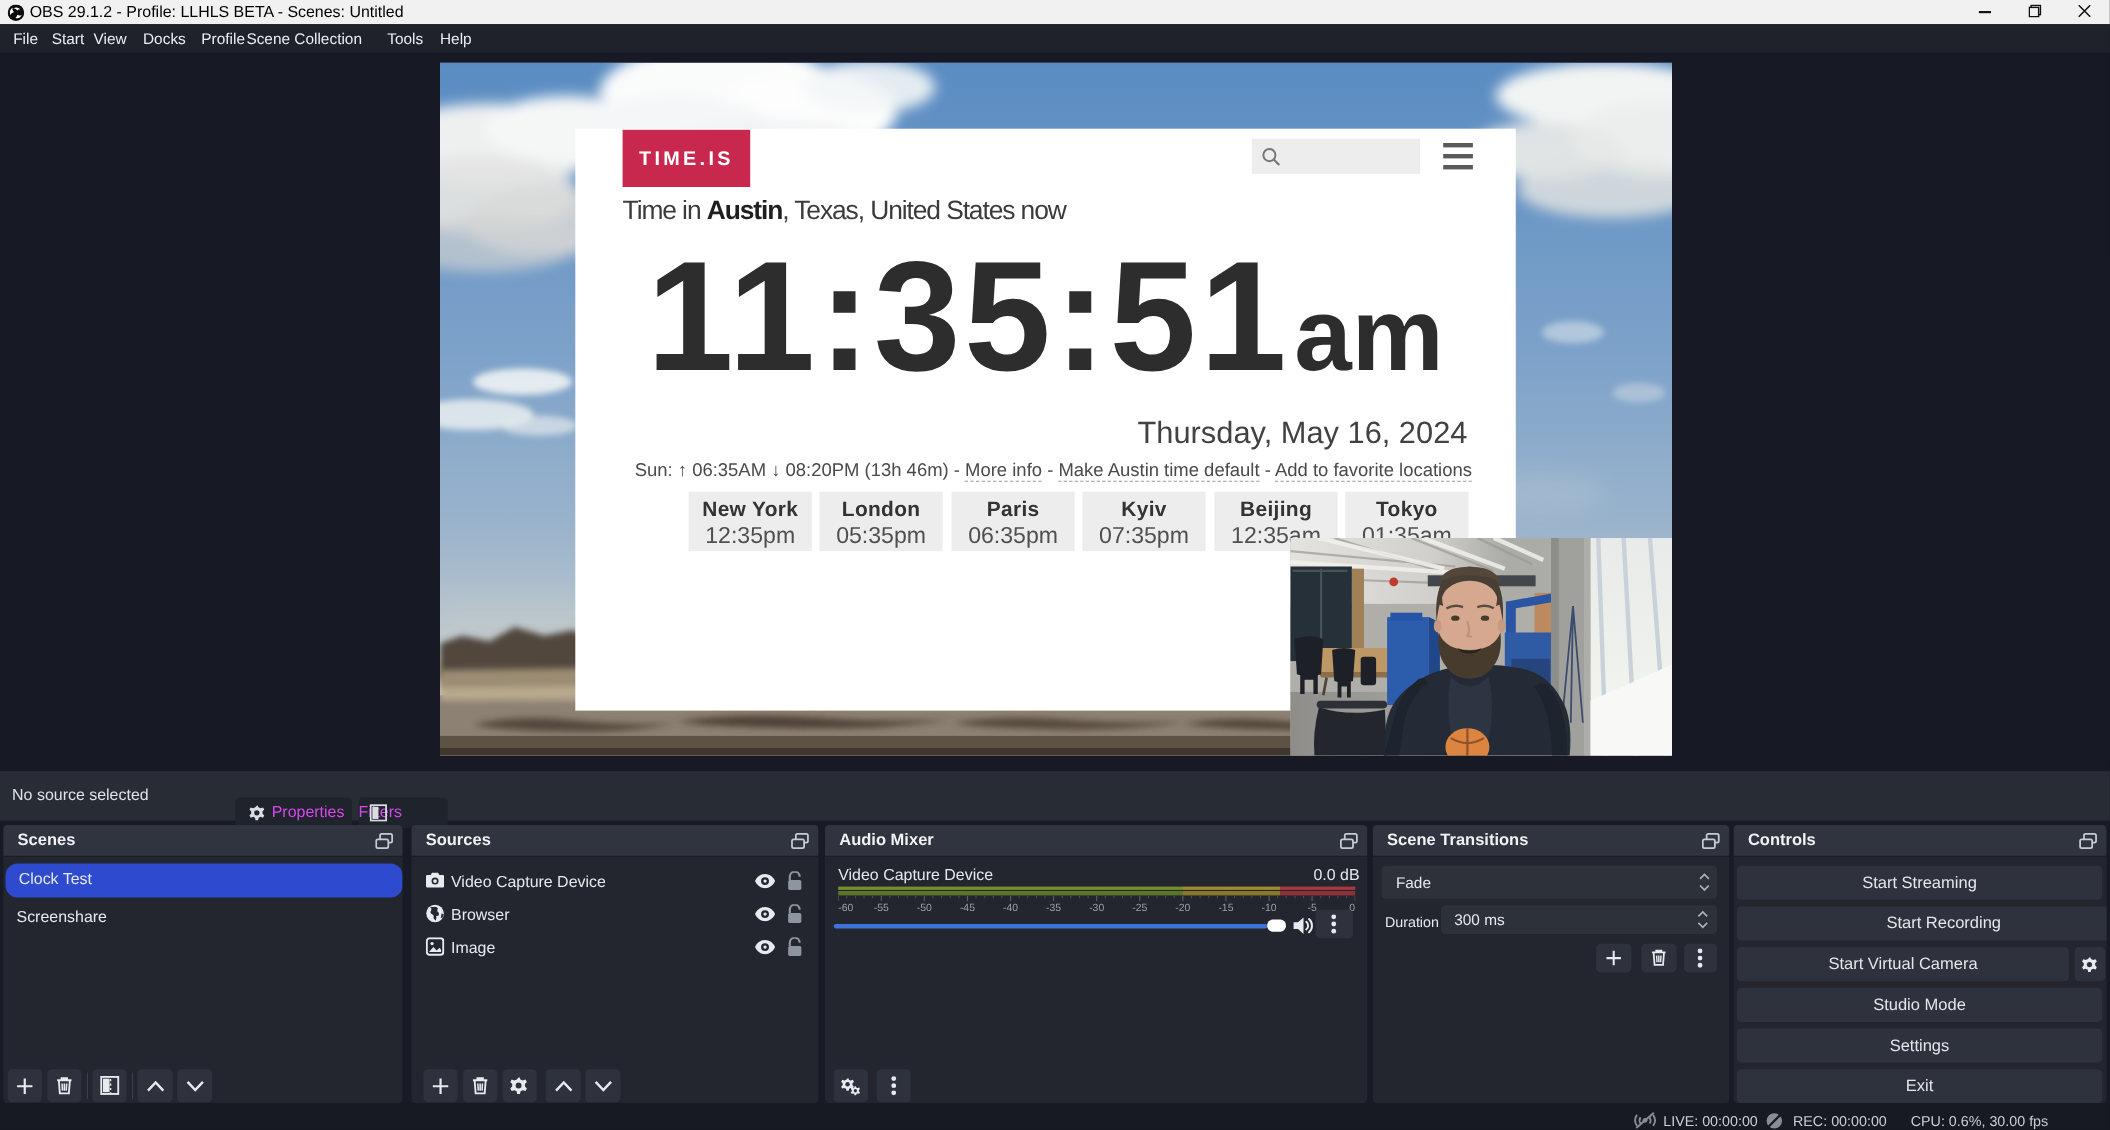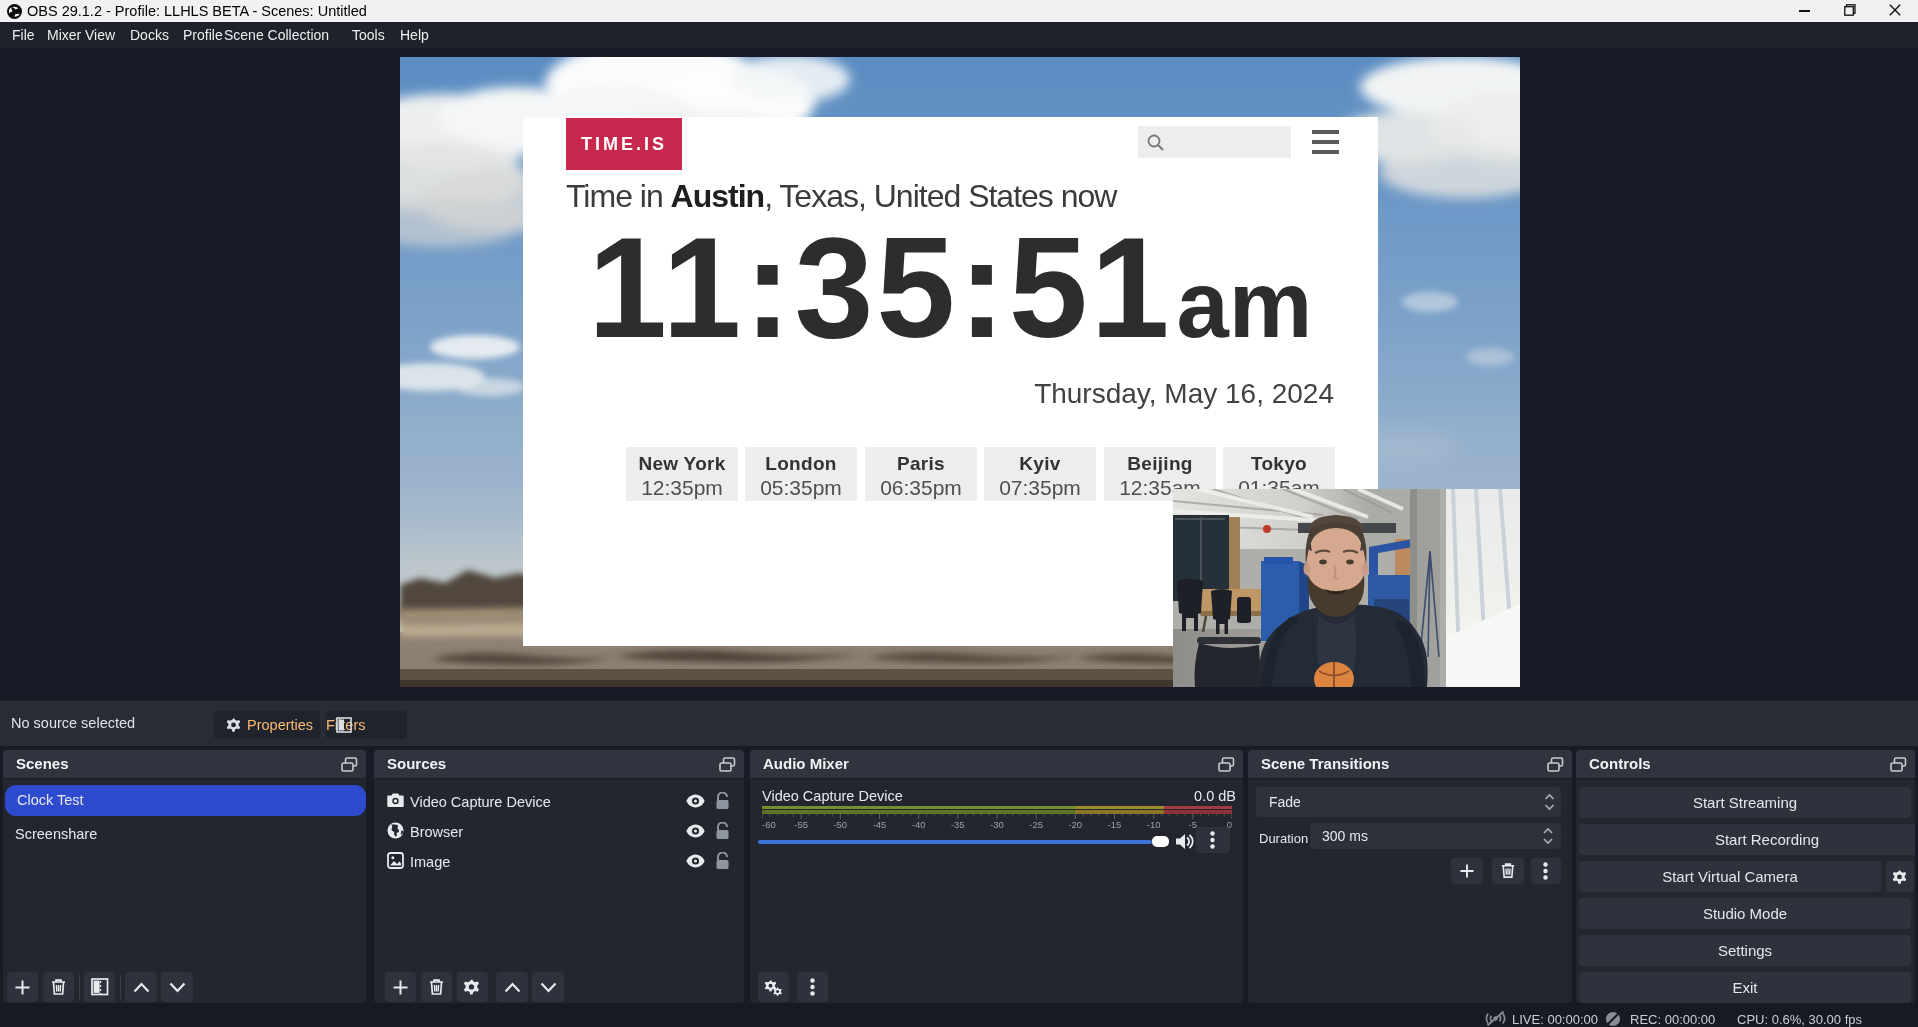--- a/index.html
+++ b/index.html
@@ -14,36 +14,36 @@
   #menubar span { position:absolute; top:5px; font-size:14px; color:#eceef0; }
   
   #main { position:absolute; left:0; top:48px; width:1918px; height:653px; background:#171a24; }
   #video { position:absolute; left:400px; top:9px; width:1120px; height:630px; overflow:hidden; background:#7da4cd; }
   
   #card { position:absolute; left:123px; top:60px; width:855px; height:529px; background:#fff; }
   #logo { position:absolute; left:43px; top:1px; width:116px; height:52px; background:#c8274e;
      color:#fff; font-weight:bold; font-size:18px; letter-spacing:3px; text-align:center; line-height:52px;}
   #searchbox { position:absolute; left:615px; top:9px; width:153px; height:32px; background:#ededed; }
   #burger div { position:absolute; left:789px; width:27px; height:4px; background:#5a5a5a; }
-  #heading { position:absolute; left:43px; top:61px; font-size:32px; color:#3b3b3b; white-space:nowrap; letter-spacing:-1px;}
+  #heading { position:absolute; left:43px; top:61px; font-size:24px; color:#3b3b3b; white-space:nowrap; letter-spacing:-1px;}
   #heading b { color:#1f1f1f; }
   #clock { position:absolute; left:65px; top:100px; font-size:142px; font-weight:bold; color:#2d2d2d;
      line-height:1; letter-spacing:3px; white-space:nowrap;}
   #clock .ampm { font-size:94px; letter-spacing:0; margin-left:4px;}
   #date { position:absolute; right:44px; top:261px; font-size:28px; color:#424242; }
   #sunline { position:absolute; left:54px; top:301px; font-size:16.8px; color:#4a4a4a; white-space:nowrap; }
   #sunline .lnk { border-bottom:1px dashed #9a9a9a; }
   .citybox { position:absolute; top:330px; width:112px; height:54px; background:#ededed; text-align:center; }
   .citybox .cn { font-size:19px; font-weight:bold; color:#333; margin-top:6px; letter-spacing:0.3px;}
   .citybox .ct { font-size:21px; color:#4f4f4f; margin-top:1px; }
   
   #srcbar { position:absolute; left:0; top:701px; width:1918px; height:45px; background:#282c34; }
   #srcbar .lbl { position:absolute; left:11px; top:14px; font-size:14.5px; color:#dfe3e8; }
-  .tbtn { position:absolute; top:10px; height:28px; background:#1f232b; border-radius:4px;
-     color:#fdba74; font-size:14.5px; line-height:28px; }
+  .tbtn { position:absolute; top:24px; height:28px; background:#1f232b; border-radius:4px;
+     color:#d946ef; font-size:14.5px; line-height:28px; }
   
   .panel { position:absolute; top:750px; height:253px; background:#23262e; border-radius:4px; overflow:hidden;}
   .phead { position:absolute; left:0; top:0; right:0; height:29px; background:#30343e;
      border-bottom:1px solid #1a1d26; }
   .phead .pt { position:absolute; left:13px; top:5px; font-weight:bold; font-size:15px; color:#f0f2f4; }
   .popico { position:absolute; top:7px; width:17px; height:15px; }
   .btn { position:absolute; background:#2d323c; border-radius:4px; }
   .sep { position:absolute; width:1px; height:24px; background:#3a3f48; }
   .cbtn { font-size:15px; color:#e4e7ea; text-align:center; line-height:31px; }
   
@@ -68,21 +68,21 @@
     <rect x="2.5" y="0.8" width="8.5" height="8.5" fill="none" stroke="#111" stroke-width="1.3"></rect>
     <rect x="0.8" y="2.7" width="8.5" height="8.5" fill="#f1f1f1" stroke="#111" stroke-width="1.3"></rect>
   </svg>
   <svg class="abs" style="left:1889px;top:4px" width="12" height="12" viewBox="0 0 12 12">
     <path d="M0.8 0.8 L11.2 11.2 M11.2 0.8 L0.8 11.2" stroke="#111" stroke-width="1.4"></path>
   </svg>
 </div>
 
 <div id="menubar">
   <span style="left:12px">File</span>
-  <span style="left:47px">Mixer</span>
+  <span style="left:47px">Start</span>
   <span style="left:85px">View</span>
   <span style="left:130px">Docks</span>
   <span style="left:183px">Profile</span>
   <span style="left:224px">Scene Collection</span>
   <span style="left:352px">Tools</span>
   <span style="left:400px">Help</span>
 </div>
 
 <div id="main">
   <div id="video">
@@ -170,20 +170,21 @@
         </svg>
       </div>
       <div id="burger">
         <div style="top:13px"></div>
           <div style="top:23px"></div>
           <div style="top:33px"></div>
       </div>
       <div id="heading">Time in <b>Austin</b>, Texas, United States now</div>
       <div id="clock">11:35:51<span class="ampm">am</span></div>
       <div id="date">Thursday, May 16, 2024</div>
+      <div id="sunline">Sun: ↑ 06:35AM ↓ 08:20PM (13h 46m) - <span class="lnk">More info</span> - <span class="lnk">Make Austin time default</span> - <span class="lnk">Add to favorite locations</span></div>
       <div class="citybox" style="left:103px">
           <div class="cn">New York</div>
           <div class="ct">12:35pm</div>
         </div>
       <div class="citybox" style="left:222px">
           <div class="cn">London</div>
           <div class="ct">05:35pm</div>
         </div>
       <div class="citybox" style="left:342px">
           <div class="cn">Paris</div>

